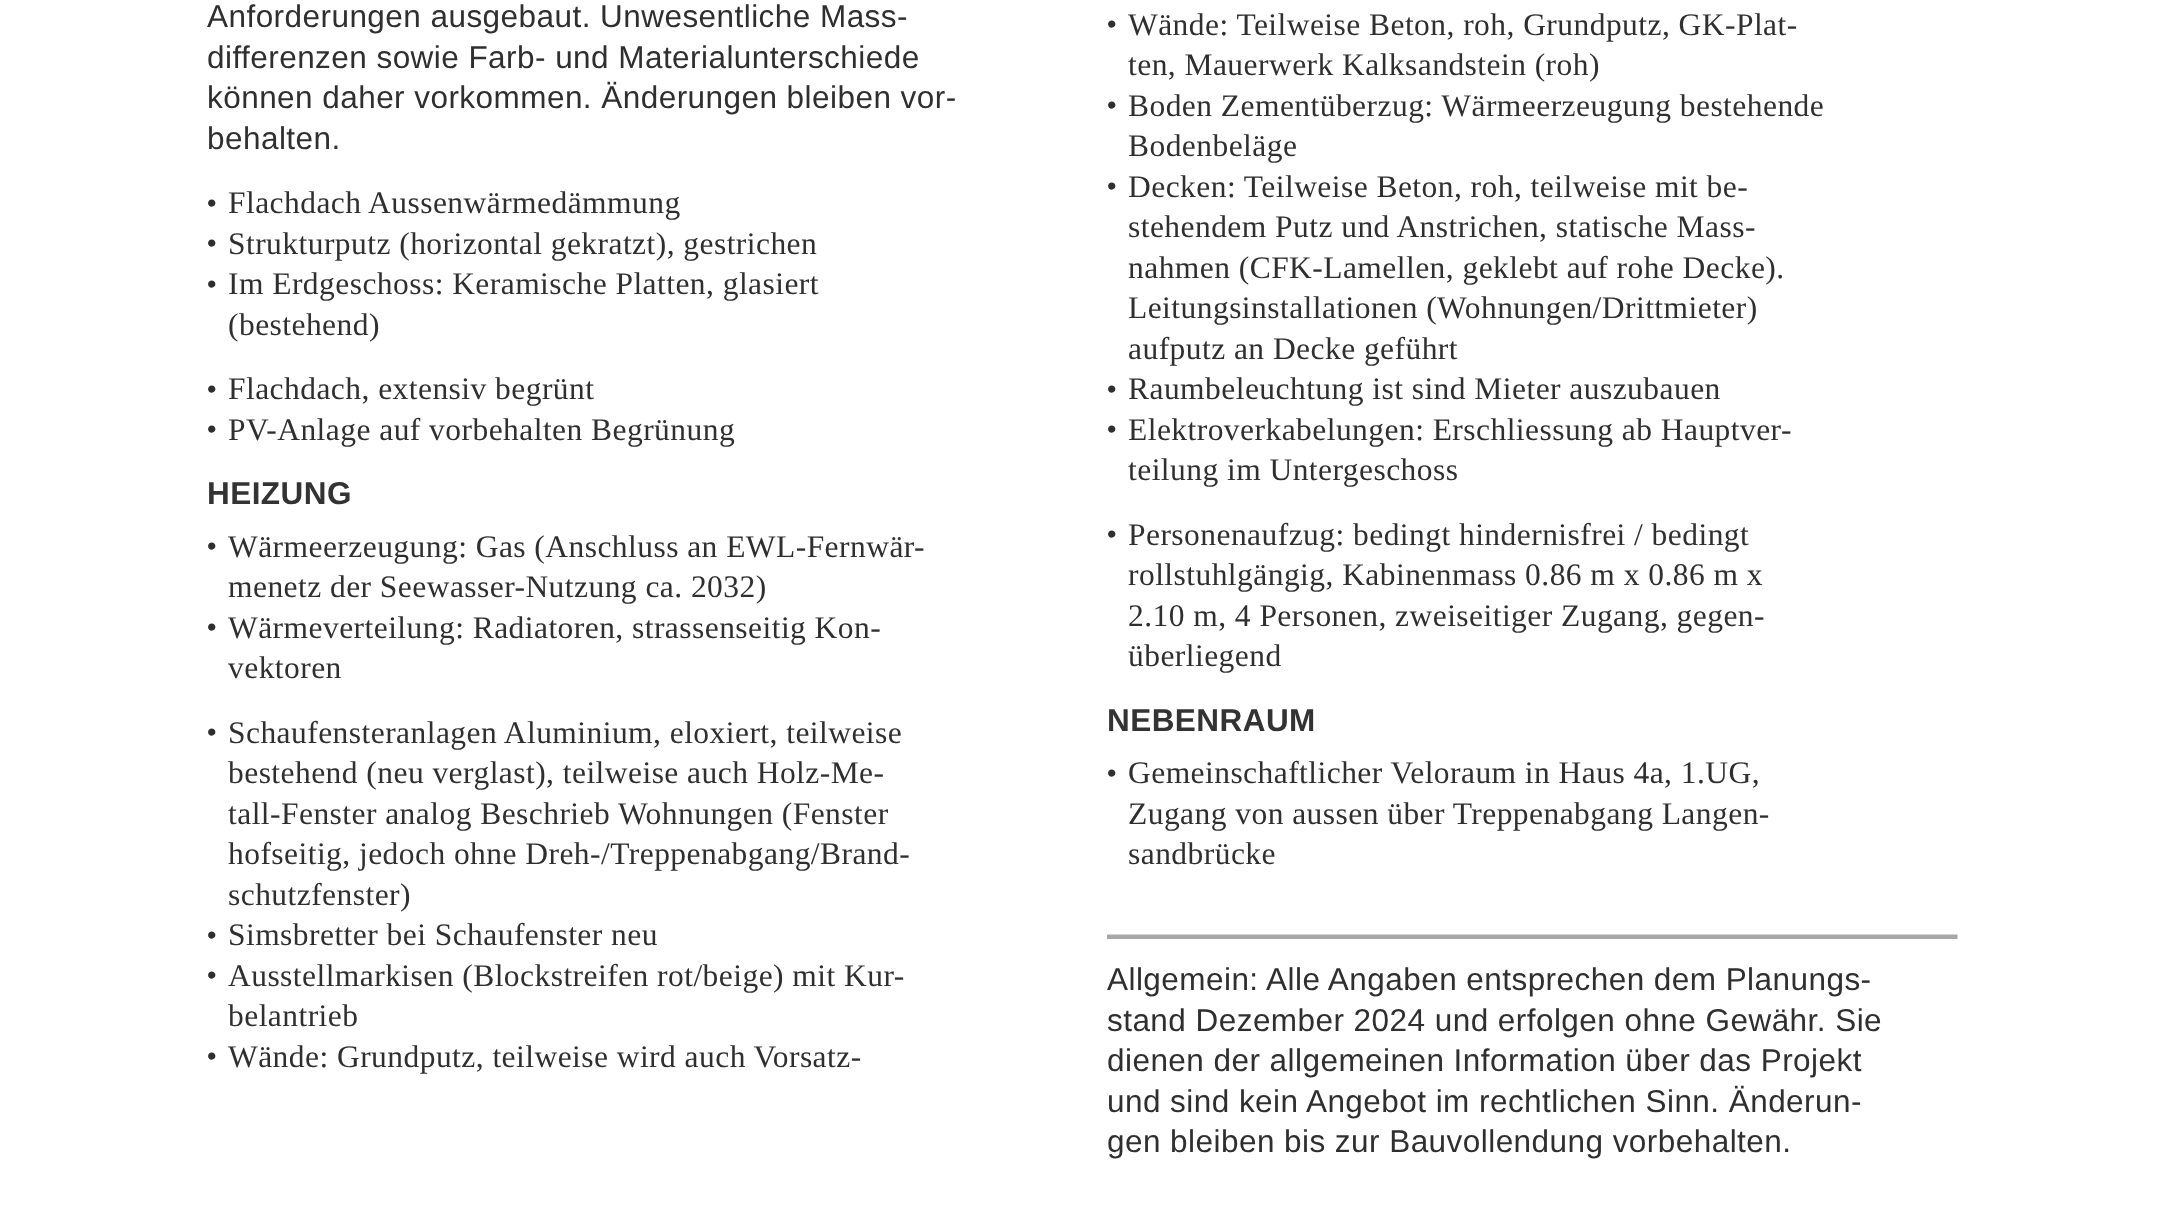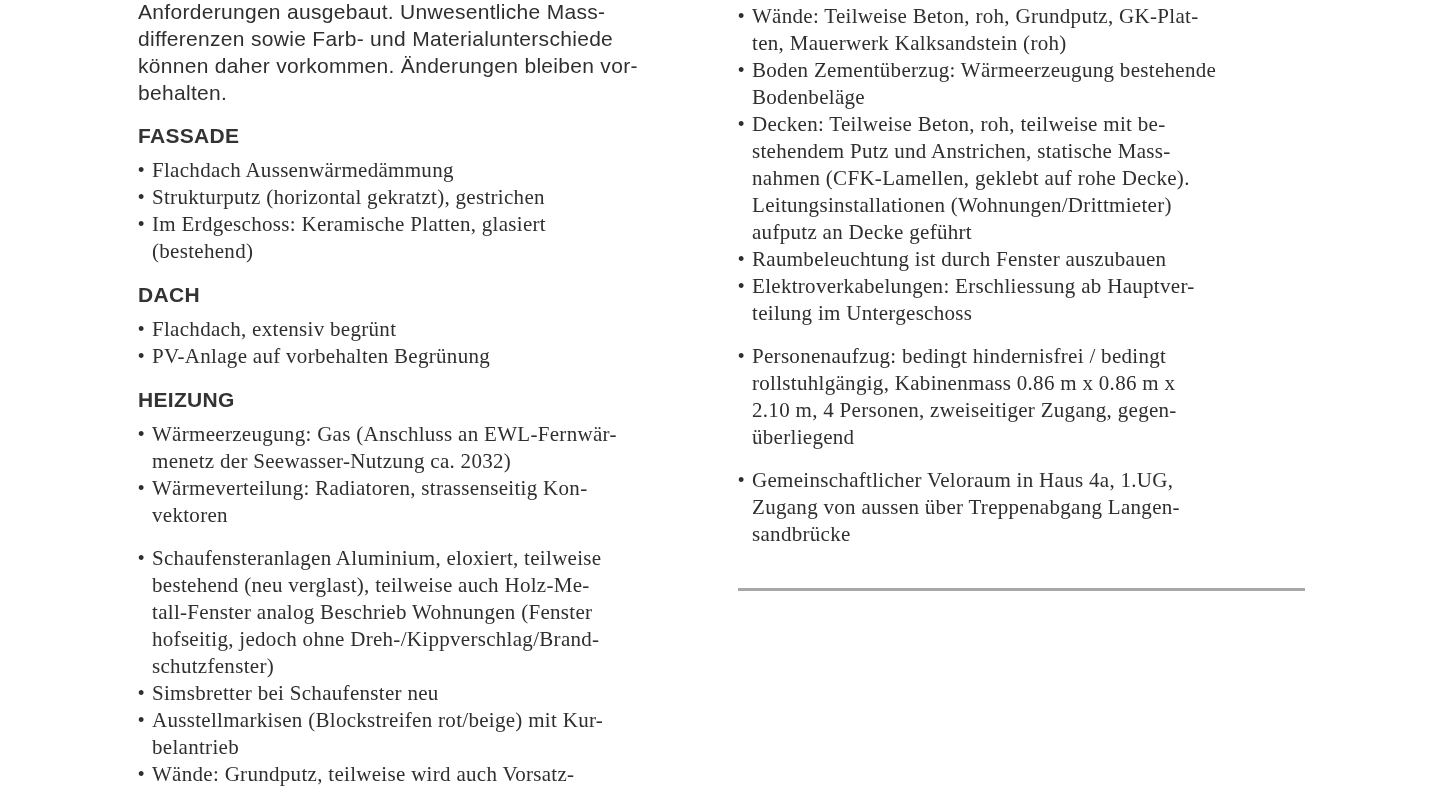--- a/index.html
+++ b/index.html
@@ -51,21 +51,20 @@
 <body style="background: rgb(255, 255, 255); color: rgb(47, 47, 47);">
 
 <div class="col col-left">
 
   <p class="intro">Anforderungen ausgebaut. Unwesentliche Mass-
 differenzen sowie Farb- und Materialunterschiede
 können daher vorkommen. Änderungen bleiben vor-
 behalten.</p>
 
   <section class="doc-section">
-    <h2 class="heading">FASSADE</h2>
     <ul class="bullets">
 
         <li class="bullet-item">
           <span class="bullet">•</span>
           <span class="bullet-text">Flachdach Aussenwärmedämmung</span>
         </li>
 
         <li class="bullet-item">
           <span class="bullet">•</span>
           <span class="bullet-text">Strukturputz (horizontal gekratzt), gestrichen</span>
@@ -73,21 +72,20 @@
 
         <li class="bullet-item">
           <span class="bullet">•</span>
           <span class="bullet-text">Im Erdgeschoss: Keramische Platten, glasiert
 (bestehend)</span>
         </li>
       </ul>
   </section>
 
   <section class="doc-section">
-    <h2 class="heading">DACH</h2>
     <ul class="bullets">
 
         <li class="bullet-item">
           <span class="bullet">•</span>
           <span class="bullet-text">Flachdach, extensiv begrünt</span>
         </li>
 
         <li class="bullet-item">
           <span class="bullet">•</span>
           <span class="bullet-text">PV-Anlage auf vorbehalten Begrünung</span>
@@ -114,21 +112,21 @@
   </section>
 
   <section class="doc-section">
     <ul class="bullets">
 
         <li class="bullet-item">
           <span class="bullet">•</span>
           <span class="bullet-text">Schaufensteranlagen Aluminium, eloxiert, teilweise
 bestehend (neu verglast), teilweise auch Holz-Me-
 tall-Fenster analog Beschrieb Wohnungen (Fenster
-hofseitig, jedoch ohne Dreh-/Kippverschlag/Brand-
+hofseitig, jedoch ohne Dreh-/Treppenabgang/Brand-
 schutzfenster)</span>
         </li>
 
         <li class="bullet-item">
           <span class="bullet">•</span>
           <span class="bullet-text">Simsbretter bei Schaufenster neu</span>
         </li>
 
         <li class="bullet-item">
           <span class="bullet">•</span>
@@ -165,21 +163,21 @@
         <span class="bullet">•</span>
         <span class="bullet-text">Decken: Teilweise Beton, roh, teilweise mit be-
 stehendem Putz und Anstrichen, statische Mass-
 nahmen (CFK-Lamellen, geklebt auf rohe Decke).
 Leitungsinstallationen (Wohnungen/Drittmieter)
 aufputz an Decke geführt</span>
       </li>
 
       <li class="bullet-item">
         <span class="bullet">•</span>
-        <span class="bullet-text">Raumbeleuchtung ist durch Fenster auszubauen</span>
+        <span class="bullet-text">Raumbeleuchtung ist sind Mieter auszubauen</span>
       </li>
 
       <li class="bullet-item">
         <span class="bullet">•</span>
         <span class="bullet-text">Elektroverkabelungen: Erschliessung ab Hauptver-
 teilung im Untergeschoss</span>
       </li>
     </ul>
 
   <section class="doc-section">
@@ -189,27 +187,33 @@
           <span class="bullet">•</span>
           <span class="bullet-text">Personenaufzug: bedingt hindernisfrei / bedingt
 rollstuhlgängig, Kabinenmass 0.86 m x 0.86 m x
 2.10 m, 4 Personen, zweiseitiger Zugang, gegen-
 überliegend</span>
         </li>
       </ul>
   </section>
 
   <section class="doc-section">
+    <h2 class="heading">NEBENRAUM</h2>
     <ul class="bullets">
 
         <li class="bullet-item">
           <span class="bullet">•</span>
           <span class="bullet-text">Gemeinschaftlicher Veloraum in Haus 4a, 1.UG,
 Zugang von aussen über Treppenabgang Langen-
 sandbrücke</span>
         </li>
       </ul>
   </section>
 
   <hr class="divider" style="background: rgb(168, 168, 168);">
 
+  <p class="footnote">Allgemein: Alle Angaben entsprechen dem Planungs-
+stand Dezember 2024 und erfolgen ohne Gewähr. Sie
+dienen der allgemeinen Information über das Projekt
+und sind kein Angebot im rechtlichen Sinn. Änderun-
+gen bleiben bis zur Bauvollendung vorbehalten.</p>
 
 </div>
 
 </body></html>

